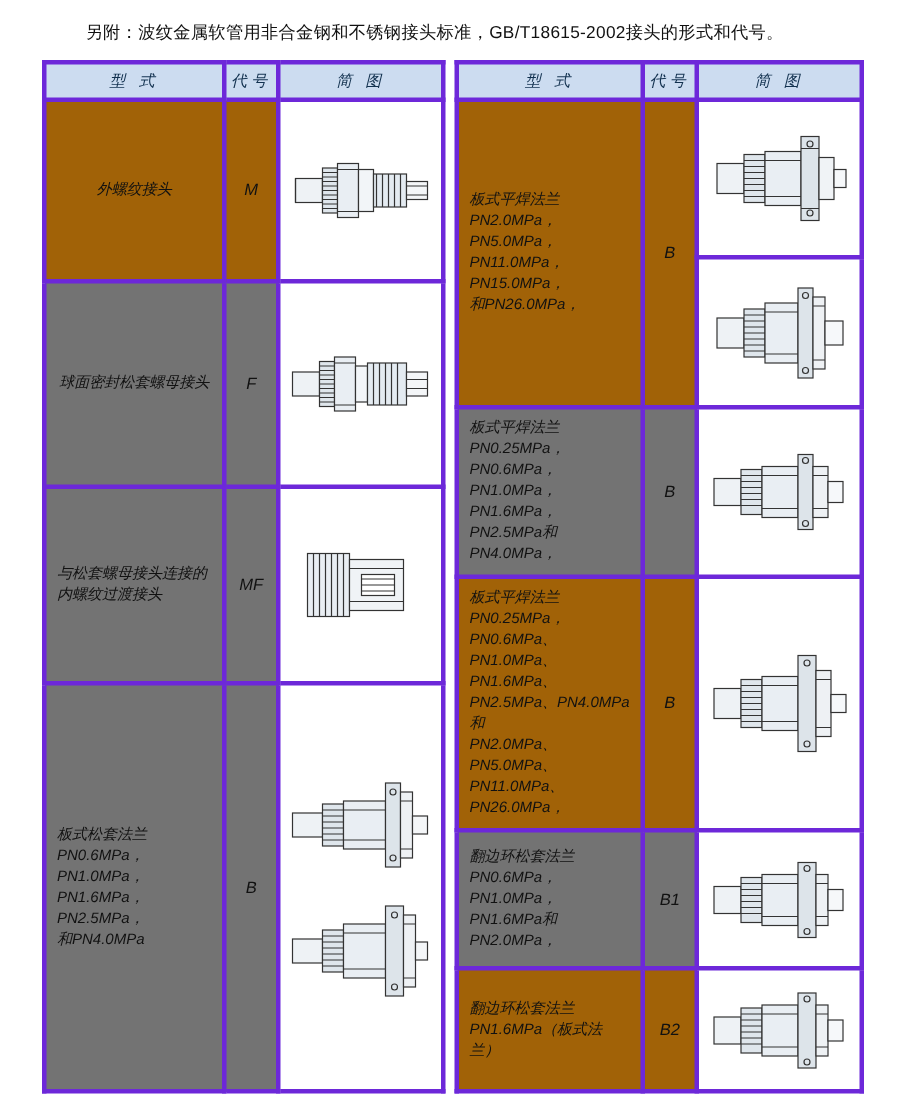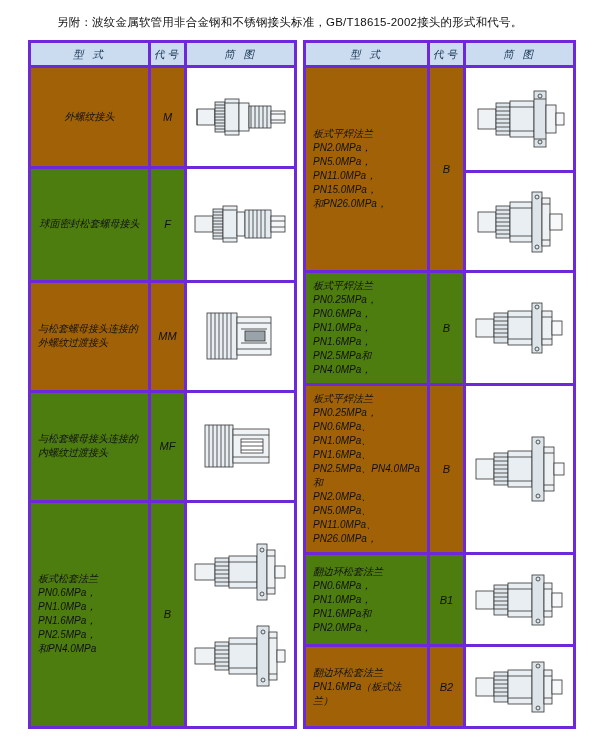--- a/index.html
+++ b/index.html
@@ -80,21 +80,21 @@
   }
   td.code {
     text-align: center;
     font-size: 11px;
   }
   td.fig {
     background: #ffffff;
     text-align: center;
     padding: 2px 0;
   }
-  tr.tint td.type, tr.tint td.code { background: #4d7c0f; }
+  tr.tint td.type, tr.tint td.code { background: #737373; }
   tr.plain td.type, tr.plain td.code { background: #a16207; }
 
   .fig-wrap {
     width: 108px;
     margin: 0 auto;
     display: block;
   }
   svg { display: block; margin: 0 auto; }
 </style>
 </head>
@@ -161,38 +161,20 @@
                   <rect x="56" y="16" width="26" height="28" fill="#e4ebf1"></rect>
                   <path d="M60 16 L60 44 M64 16 L64 44 M68 16 L68 44 M72 16 L72 44 M76 16 L76 44"></path>
                   <rect x="82" y="22" width="14" height="16" fill="#f4f6f8"></rect>
                   <path d="M82 27 L96 27 M82 33 L96 33"></path>
                 </g>
               </svg>
             </span>
           </td>
         </tr>
 
-        <tr class="plain" style="height:85px;">
-          <td class="type">与松套螺母接头连接的外螺纹过渡接头</td>
-          <td class="code">MM</td>
-          <td class="fig">
-            <span class="fig-wrap">
-              <svg width="104" height="62" viewBox="0 0 104 62">
-                <g fill="none" stroke="#333" stroke-width="0.8">
-                  <rect x="18" y="8" width="30" height="46" fill="#e9eef3"></rect>
-                  <path d="M22 8 L22 54 M26 8 L26 54 M30 8 L30 54 M34 8 L34 54 M38 8 L38 54 M42 8 L42 54"></path>
-                  <rect x="48" y="12" width="34" height="38" fill="#eff3f6"></rect>
-                  <path d="M48 18 L82 18 M48 44 L82 44"></path>
-                  <path d="M52 24 L78 24 M52 38 L78 38"></path>
-                  <rect x="56" y="26" width="20" height="10" fill="#9aa3aa"></rect>
-                </g>
-              </svg>
-            </span>
-          </td>
-        </tr>
 
         <tr class="tint" style="height:85px;">
           <td class="type">与松套螺母接头连接的内螺纹过渡接头</td>
           <td class="code">MF</td>
           <td class="fig">
             <span class="fig-wrap">
               <svg width="104" height="62" viewBox="0 0 104 62">
                 <g fill="none" stroke="#333" stroke-width="0.8">
                   <rect x="16" y="10" width="28" height="42" fill="#e9eef3"></rect>
                   <path d="M20 10 L20 52 M24 10 L24 52 M28 10 L28 52 M32 10 L32 52 M36 10 L36 52 M40 10 L40 52"></path>

